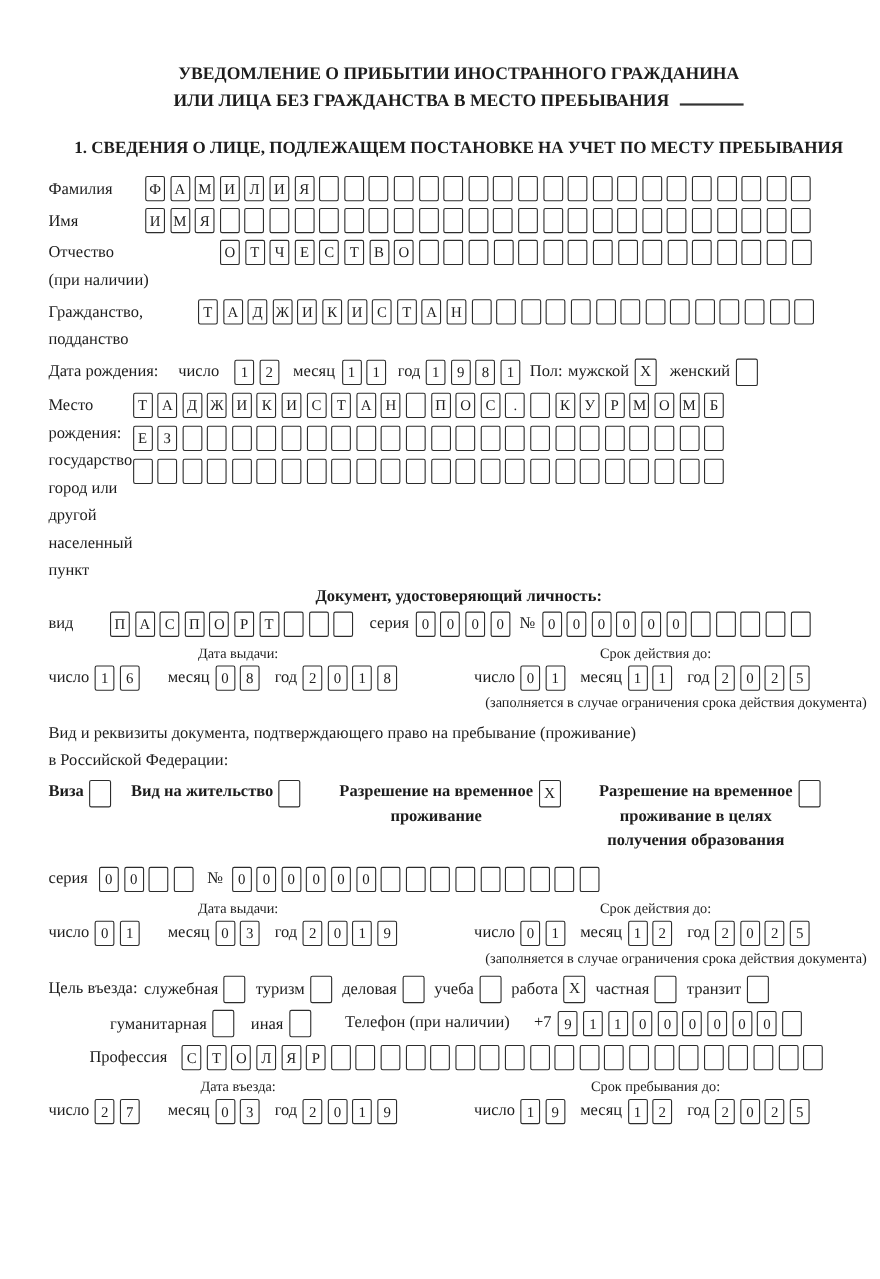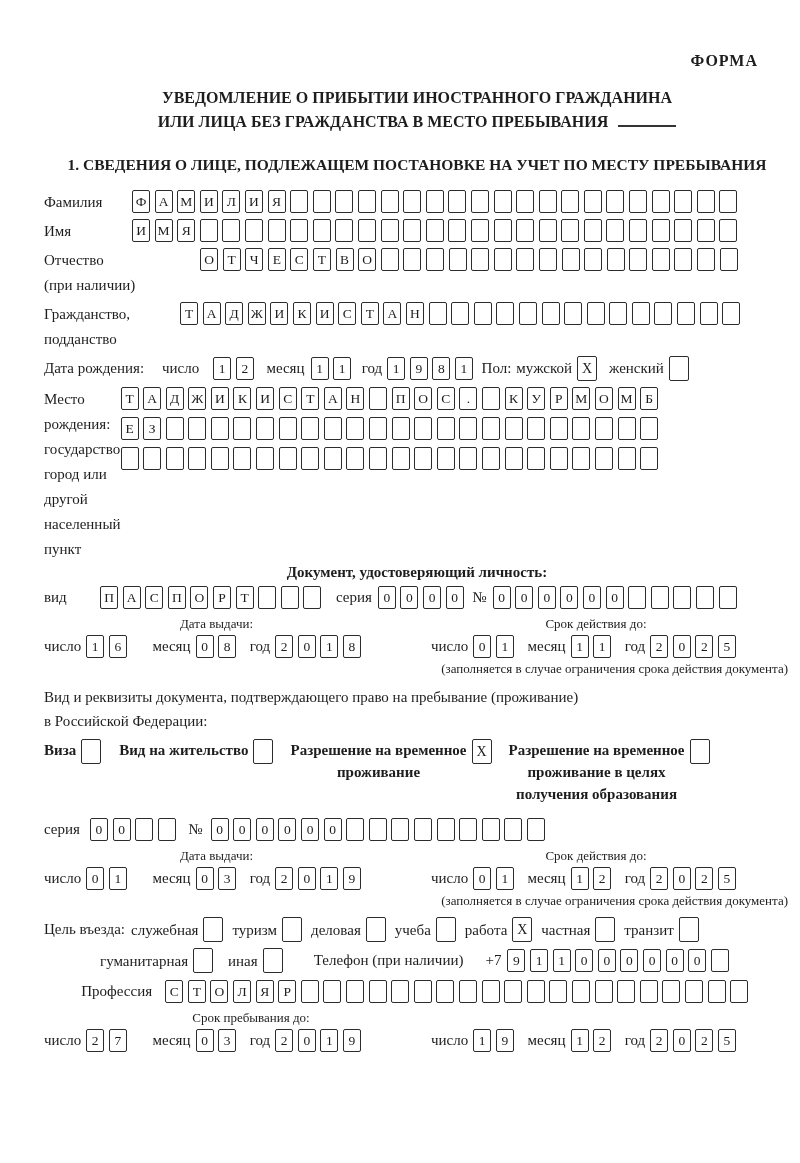--- a/index.html
+++ b/index.html
@@ -44,33 +44,32 @@
   .dg { display:flex; align-items:center; width:345px; }
   .dg.right { width:auto; margin-left:42px; }
   .dg .lbl { margin-right:5px; line-height:25px; }
   .dg .grid { margin-right:9px; }
   .note-right { text-align:right; font-size:13px; margin:1px 2px 8px 0; }
 
   .plain { font-size:15px; line-height:24px; }
 
   .permits { display:flex; align-items:flex-start; margin:6px 0 12px; font-size:15px; }
   .permit { display:flex; align-items:flex-start; }
-  .permit .plabel { line-height:22px; text-align:center;font-weight:bold; } .gap18 { margin-left:18px; } .gap26 { margin-left:17px; }
+  .permit .plabel { line-height:22px; text-align:center;font-weight:bold; } .gap18 { margin-left:18px; } .gap26 { margin-left:35px; }
 
   .optrow { display:flex; align-items:center; font-size:15px; margin-bottom:6px; }
   .opt { display:flex; align-items:flex-end; margin-right:9px; }
   .opt .lbl { line-height:23px; }
 </style>
 </head>
 <body>
 
 <div class="page">
 
 
-  <div class="forma">ФОРМА</div>
 
   <div class="title">
     <div>УВЕДОМЛЕНИЕ О ПРИБЫТИИ ИНОСТРАННОГО ГРАЖДАНИНА</div>
     <div>
       <span>ИЛИ ЛИЦА БЕЗ ГРАЖДАНСТВА В МЕСТО ПРЕБЫВАНИЯ</span><span class="blank-line"></span>
     </div>
   </div>
 
   <div class="section-title">1. СВЕДЕНИЯ О ЛИЦЕ, ПОДЛЕЖАЩЕМ ПОСТАНОВКЕ НА УЧЕТ ПО МЕСТУ ПРЕБЫВАНИЯ</div>
 
@@ -593,20 +592,21 @@
         <span class="cell"></span>
         <span class="cell"></span>
         <span class="cell"></span>
         <span class="cell"></span>
         <span class="cell"></span>
         <span class="cell"></span>
       </span>
   </div>
 
   <div class="dhdrs">
+    <span class="dh-left">Дата въезда:</span>
     <span class="dh-right">Срок пребывания до:</span>
   </div>
   <div class="dates" style="margin-bottom:6px;">
     <span class="dg">
       <span class="lbl">число</span>
       <span class="grid">
           <span class="cell">2</span>
           <span class="cell">7</span>
         </span>
       <span class="lbl" style="margin-left:12px;">месяц</span>

